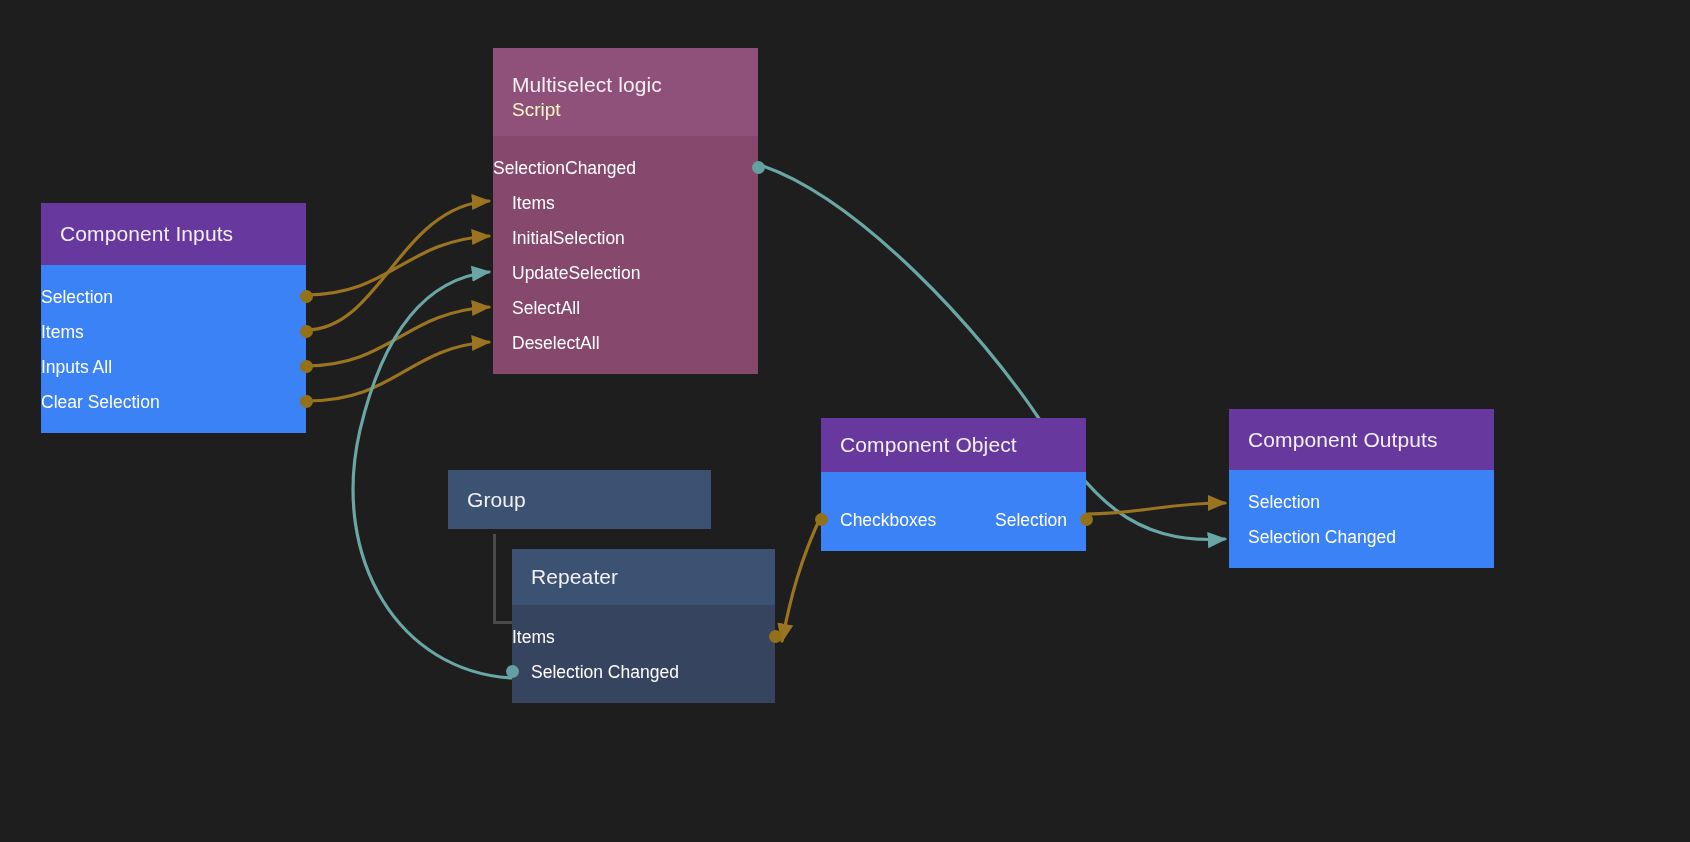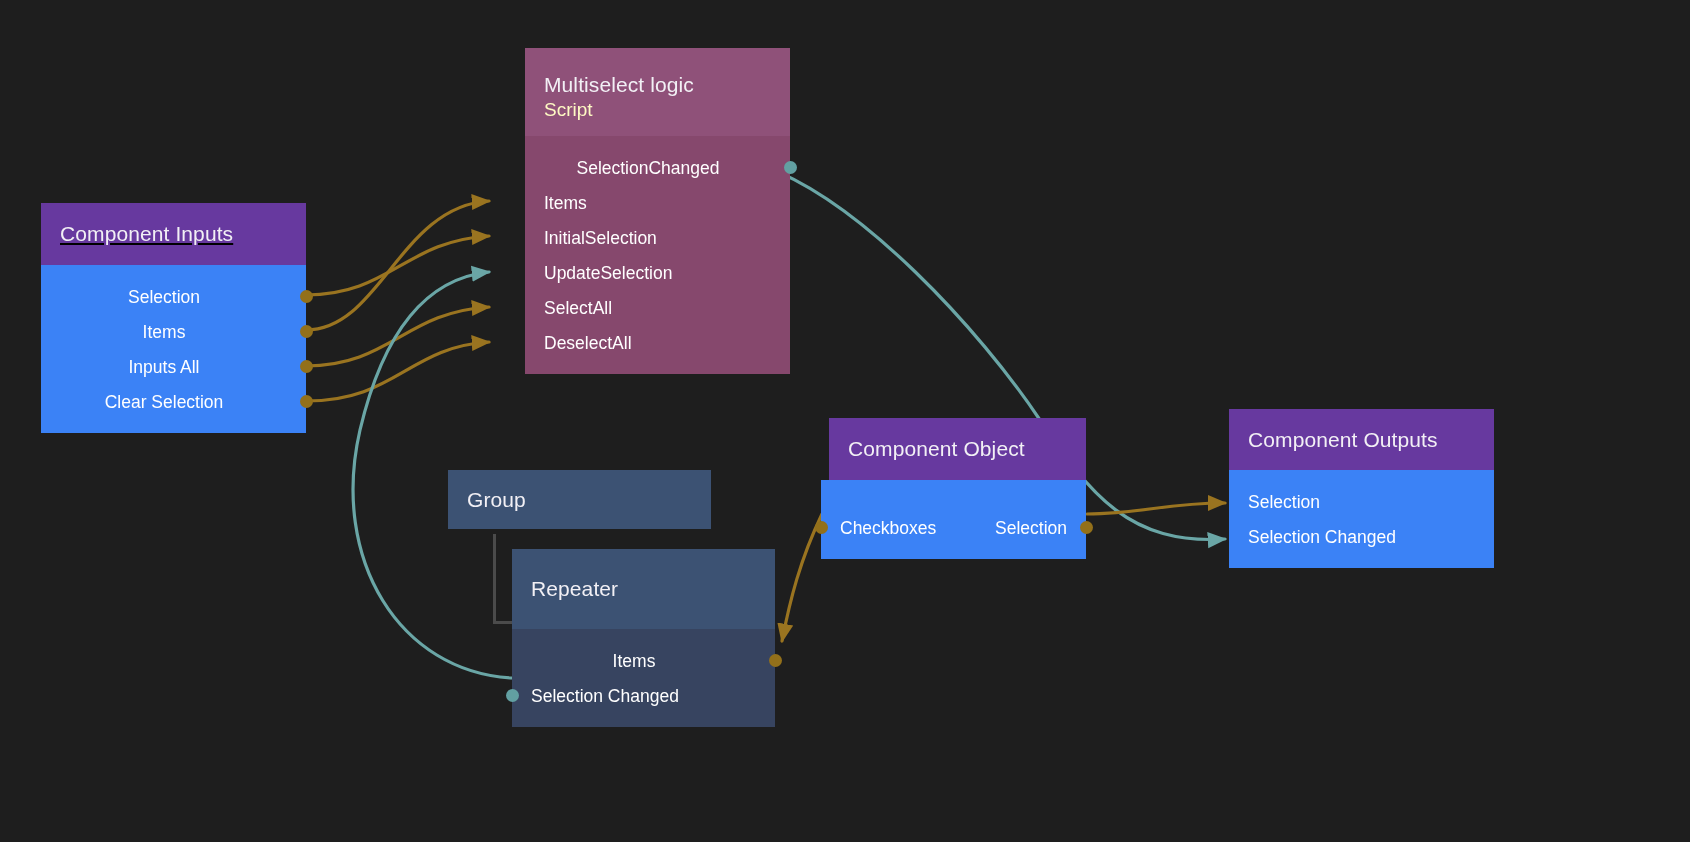--- a/index.html
+++ b/index.html
@@ -62,21 +62,21 @@
     align-items: center;
     box-sizing: border-box;
   }
   .port-label {
     color: #ffffff;
     font-size: 17.5px;
     line-height: 22px;
     white-space: nowrap;
   }
   .port-row.out {
-    justify-content: center;
+    justify-content: flex-start;
     padding-right: 19px;
   }
   .port-row.in {
     justify-content: flex-start;
     padding-left: 19px;
   }
   .port-row.dual {
     justify-content: space-between;
     padding-left: 19px;
     padding-right: 19px;
@@ -146,21 +146,21 @@
 
       <path d="M 822 514 C 800 560, 790 600, 782 641" stroke="#9a7420" marker-end="url(#arrow-orange)"></path>
 
       <path d="M 1087 514 C 1140 514, 1165 503, 1225 503" stroke="#9a7420" marker-end="url(#arrow-orange)"></path>
     </g>
   </svg>
 
   <div class="group-bracket" style="left:493px; top:534px; width:26px; height:90px;"></div>
 
   <div class="node n-purple" style="left:41px; top:203px; width:265px;">
-    <div class="node-header" style="height:62px;text-decoration:underline;">
+    <div class="node-header" style="height:62px;">
       <div class="node-title">Component Inputs</div>
     </div>
     <div class="node-body" style="padding:14px 0 14px 0;">
       <div class="port-row out">
         <span class="port-label">Selection</span>
         <span class="dot right orange"></span>
       </div>
       <div class="port-row out">
         <span class="port-label">Items</span>
         <span class="dot right orange"></span>
@@ -169,21 +169,21 @@
         <span class="port-label">Inputs All</span>
         <span class="dot right orange"></span>
       </div>
       <div class="port-row out">
         <span class="port-label">Clear Selection</span>
         <span class="dot right orange"></span>
       </div>
     </div>
   </div>
 
-  <div class="node n-pink" style="left:493px; top:48px; width:265px;margin-left:32px;">
+  <div class="node n-pink" style="left:493px; top:48px; width:265px;">
     <div class="node-header" style="height:88px; padding-top:10px;">
       <div class="node-title">Multiselect logic</div>
       <div class="node-subtitle">Script</div>
     </div>
     <div class="node-body" style="padding:14px 0 14px 0;">
       <div class="port-row out">
         <span class="port-label">SelectionChanged</span>
         <span class="dot right teal"></span>
       </div>
       <div class="port-row in">
@@ -204,37 +204,37 @@
     </div>
   </div>
 
   <div class="node n-blue" style="left:448px; top:470px; width:263px;">
     <div class="node-header" style="height:59px;">
       <div class="node-title">Group</div>
     </div>
   </div>
 
   <div class="node n-blue" style="left:512px; top:549px; width:263px;">
-    <div class="node-header" style="height:80px;">
+    <div class="node-header" style="height:56px;">
       <div class="node-title">Repeater</div>
     </div>
     <div class="node-body" style="padding:14px 0 14px 0;">
       <div class="port-row out">
         <span class="port-label">Items</span>
         <span class="dot right orange"></span>
       </div>
       <div class="port-row in">
         <span class="port-label">Selection Changed</span>
         <span class="dot left teal"></span>
       </div>
     </div>
   </div>
 
   <div class="node n-purple" style="left:821px; top:418px; width:265px;">
-    <div class="node-header" style="height:62px;margin-left:8px;">
+    <div class="node-header" style="height:54px;">
       <div class="node-title">Component Object</div>
     </div>
     <div class="node-body" style="padding:30px 0 14px 0;">
       <div class="port-row dual">
         <span class="port-label">Checkboxes</span>
         <span class="port-label">Selection</span>
         <span class="dot left orange"></span>
         <span class="dot right orange"></span>
       </div>
     </div>

